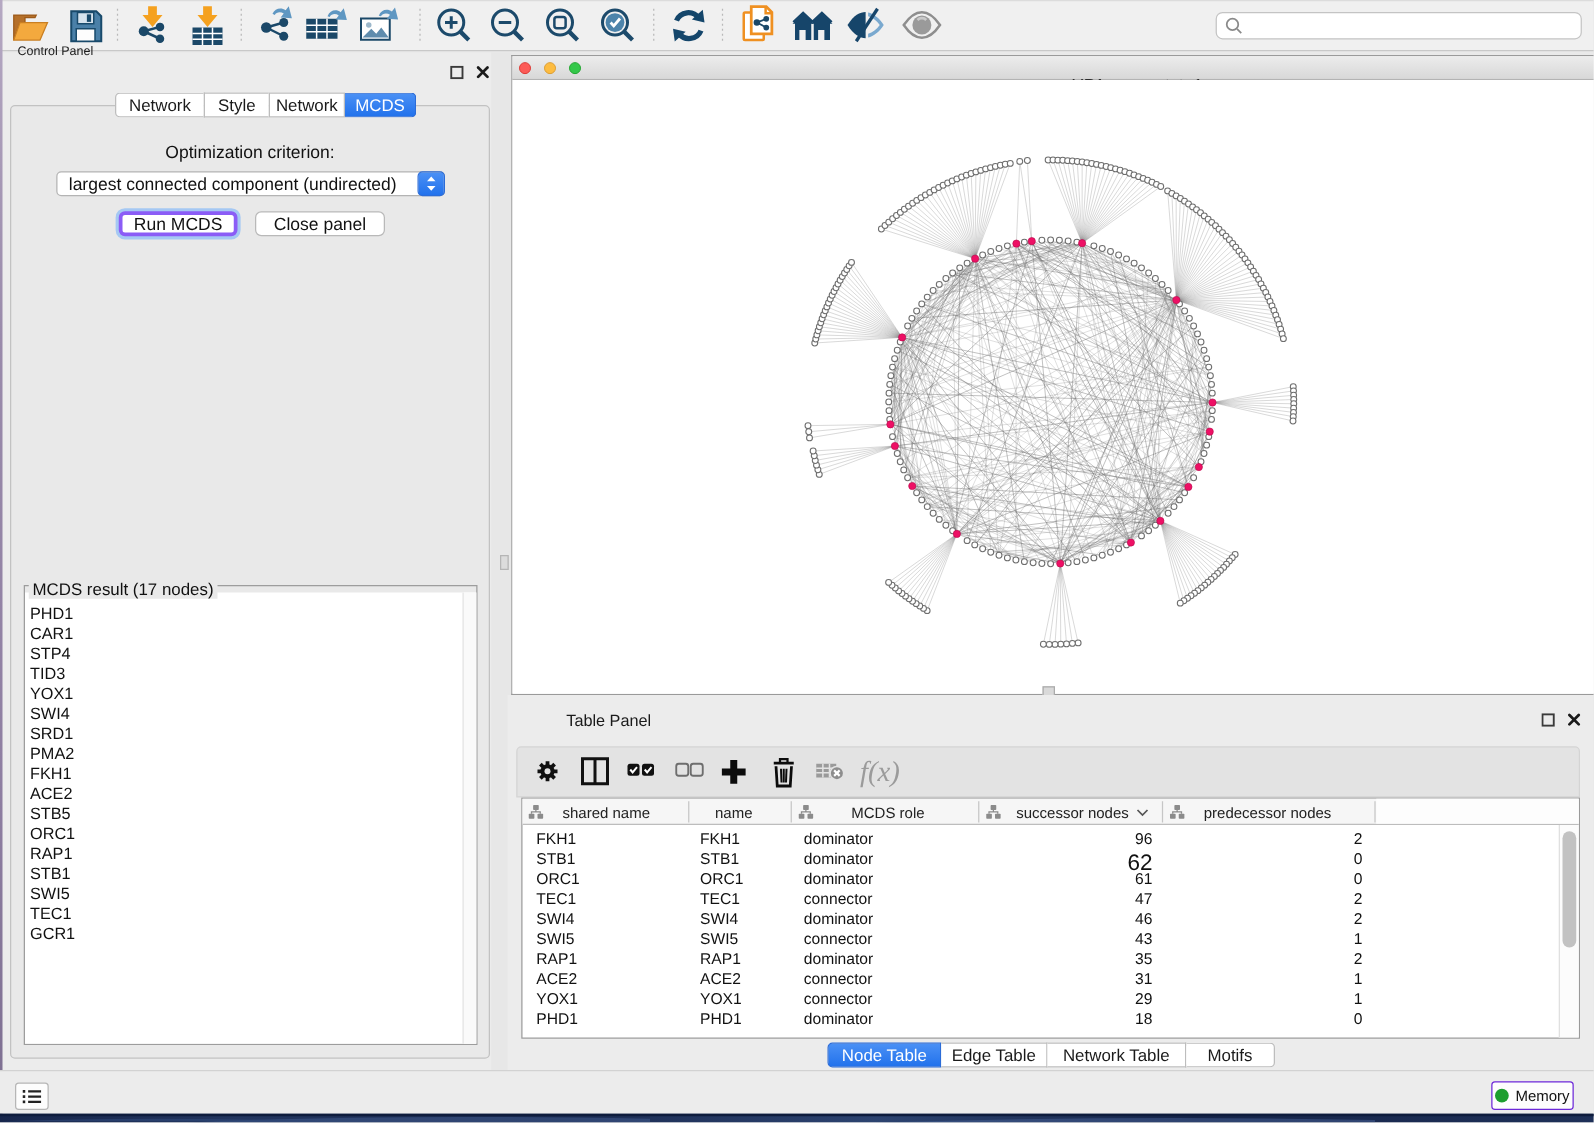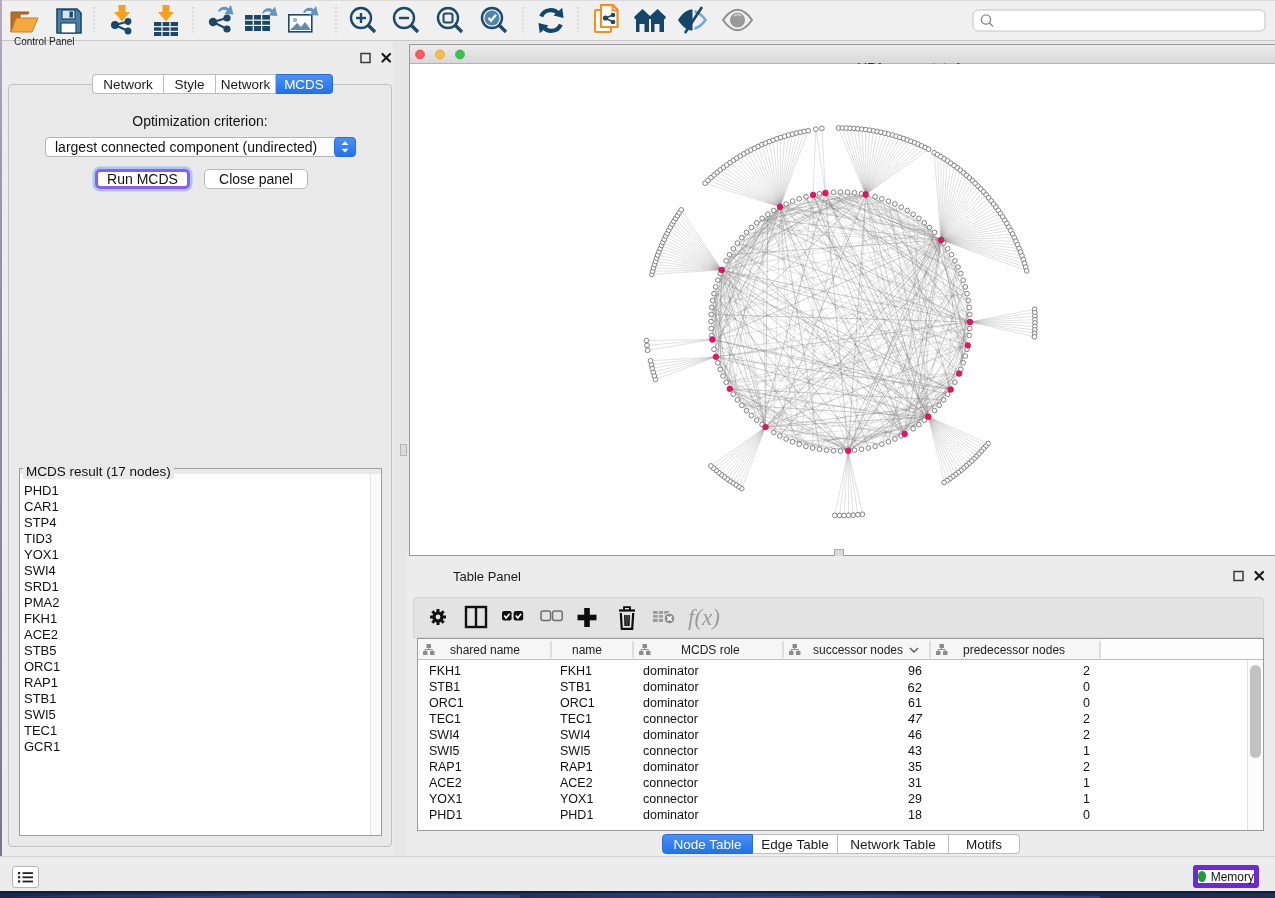--- a/index.html
+++ b/index.html
@@ -1159,31 +1159,31 @@
   <text x="545" y="15" font-size="12" fill="#222" font-family="Liberation Sans, sans-serif">predecessor nodes</text>
 </svg>
 <div class="abs" style="left:429px;top:664px;font-size:12.5px;color:#111;">FKH1</div>
 <div class="abs" style="left:560px;top:664px;font-size:12.5px;color:#111;">FKH1</div>
 <div class="abs" style="left:643px;top:664px;font-size:12.5px;color:#111;">dominator</div>
 <div class="abs" style="left:822px;top:664px;width:100px;text-align:right;font-size:12.5px;color:#111;">96</div>
 <div class="abs" style="left:990px;top:664px;width:100px;text-align:right;font-size:12.5px;color:#111;">2</div>
 <div class="abs" style="left:429px;top:680px;font-size:12.5px;color:#111;">STB1</div>
 <div class="abs" style="left:560px;top:680px;font-size:12.5px;color:#111;">STB1</div>
 <div class="abs" style="left:643px;top:680px;font-size:12.5px;color:#111;">dominator</div>
-<div class="abs" style="left:822px;top:680px;width:100px;text-align:right;font-size:13px;color:#111;">62</div>
+<div class="abs" style="left:822px;top:680px;width:100px;text-align:right;font-size:18px;color:#111;">62</div>
 <div class="abs" style="left:990px;top:680px;width:100px;text-align:right;font-size:12.5px;color:#111;">0</div>
 <div class="abs" style="left:429px;top:696px;font-size:12.5px;color:#111;">ORC1</div>
 <div class="abs" style="left:560px;top:696px;font-size:12.5px;color:#111;">ORC1</div>
 <div class="abs" style="left:643px;top:696px;font-size:12.5px;color:#111;">dominator</div>
 <div class="abs" style="left:822px;top:696px;width:100px;text-align:right;font-size:12.5px;color:#111;">61</div>
 <div class="abs" style="left:990px;top:696px;width:100px;text-align:right;font-size:12.5px;color:#111;">0</div>
 <div class="abs" style="left:429px;top:712px;font-size:12.5px;color:#111;">TEC1</div>
 <div class="abs" style="left:560px;top:712px;font-size:12.5px;color:#111;">TEC1</div>
 <div class="abs" style="left:643px;top:712px;font-size:12.5px;color:#111;">connector</div>
-<div class="abs" style="left:822px;top:712px;width:100px;text-align:right;font-size:12.5px;color:#111;font-style:italic;">47</div>
+<div class="abs" style="left:822px;top:712px;width:100px;text-align:right;font-size:12.5px;color:#111;">47</div>
 <div class="abs" style="left:990px;top:712px;width:100px;text-align:right;font-size:12.5px;color:#111;">2</div>
 <div class="abs" style="left:429px;top:728px;font-size:12.5px;color:#111;">SWI4</div>
 <div class="abs" style="left:560px;top:728px;font-size:12.5px;color:#111;">SWI4</div>
 <div class="abs" style="left:643px;top:728px;font-size:12.5px;color:#111;">dominator</div>
 <div class="abs" style="left:822px;top:728px;width:100px;text-align:right;font-size:12.5px;color:#111;">46</div>
 <div class="abs" style="left:990px;top:728px;width:100px;text-align:right;font-size:12.5px;color:#111;">2</div>
 <div class="abs" style="left:429px;top:744px;font-size:12.5px;color:#111;">SWI5</div>
 <div class="abs" style="left:560px;top:744px;font-size:12.5px;color:#111;">SWI5</div>
 <div class="abs" style="left:643px;top:744px;font-size:12.5px;color:#111;">connector</div>
 <div class="abs" style="left:822px;top:744px;width:100px;text-align:right;font-size:12.5px;color:#111;">43</div>
@@ -1226,20 +1226,20 @@
       <rect x="0" y="0" width="2.2" height="2.2"></rect>
       <rect x="0" y="4.2" width="2.2" height="2.2"></rect>
       <rect x="0" y="8.4" width="2.2" height="2.2"></rect>
     </g>
   <g stroke="#222" stroke-width="1.8">
       <line x1="4.5" y1="1.1" x2="15" y2="1.1"></line>
       <line x1="4.5" y1="5.3" x2="15" y2="5.3"></line>
       <line x1="4.5" y1="9.5" x2="15" y2="9.5"></line>
     </g>
 </svg>
-<div class="abs" style="left:1193px;top:865px;width:66px;height:23px;background:#fdfdfd;border:5px solid #6d28d9;border-radius:3px;display:flex;align-items:center;justify-content:center;font-size:12px;color:#111;"><span style="width:11px;height:11px;border-radius:50%;background:#1d9e2f;display:inline-block;margin-right:5px;"></span>Memory</div>
+<div class="abs" style="left:1193px;top:865px;width:66px;height:23px;background:#fdfdfd;border:1px solid #6d28d9;border-radius:3px;display:flex;align-items:center;justify-content:center;font-size:12px;color:#111;"><span style="width:11px;height:11px;border-radius:50%;background:#1d9e2f;display:inline-block;margin-right:5px;"></span>Memory</div>
 <div class="abs" style="left:0;top:891px;width:1275px;height:7px;background:linear-gradient(90deg,#17264c,#22355f 15%,#1b2b52 35%,#2c4370 55%,#16254a 75%,#1e3058);"></div>
 <div class="abs" style="left:0;top:891px;width:1275px;height:2px;background:#0e1c3d;"></div>
 <svg class="abs" style="left:0;top:891px" width="1275" height="7" viewBox="0 0 1275 7">
   <path d="M150 7 Q 300 0 520 4 L 520 7 Z" fill="#3c5585" opacity="0.6"></path>
   <path d="M700 7 Q 900 1 1100 5 L 1100 7 Z" fill="#466093" opacity="0.5"></path>
   <path d="M0 6 Q 120 2 260 6 Z" fill="#2c4474" opacity="0.7"></path>
 </svg>
 
 </body></html>

